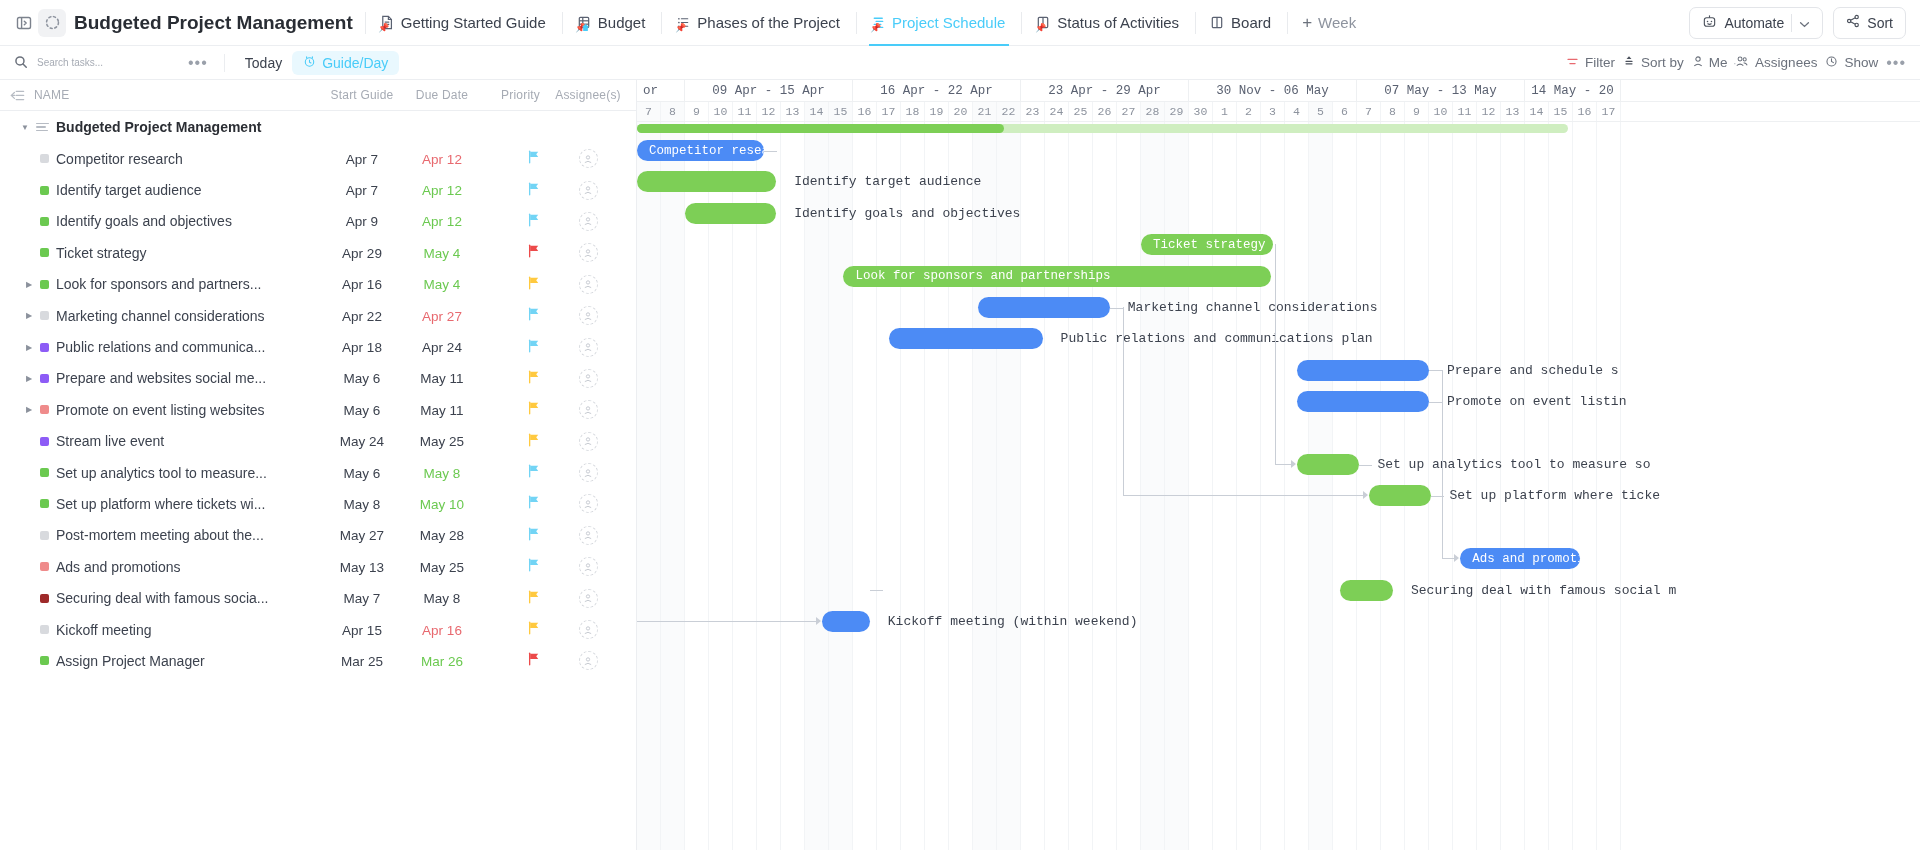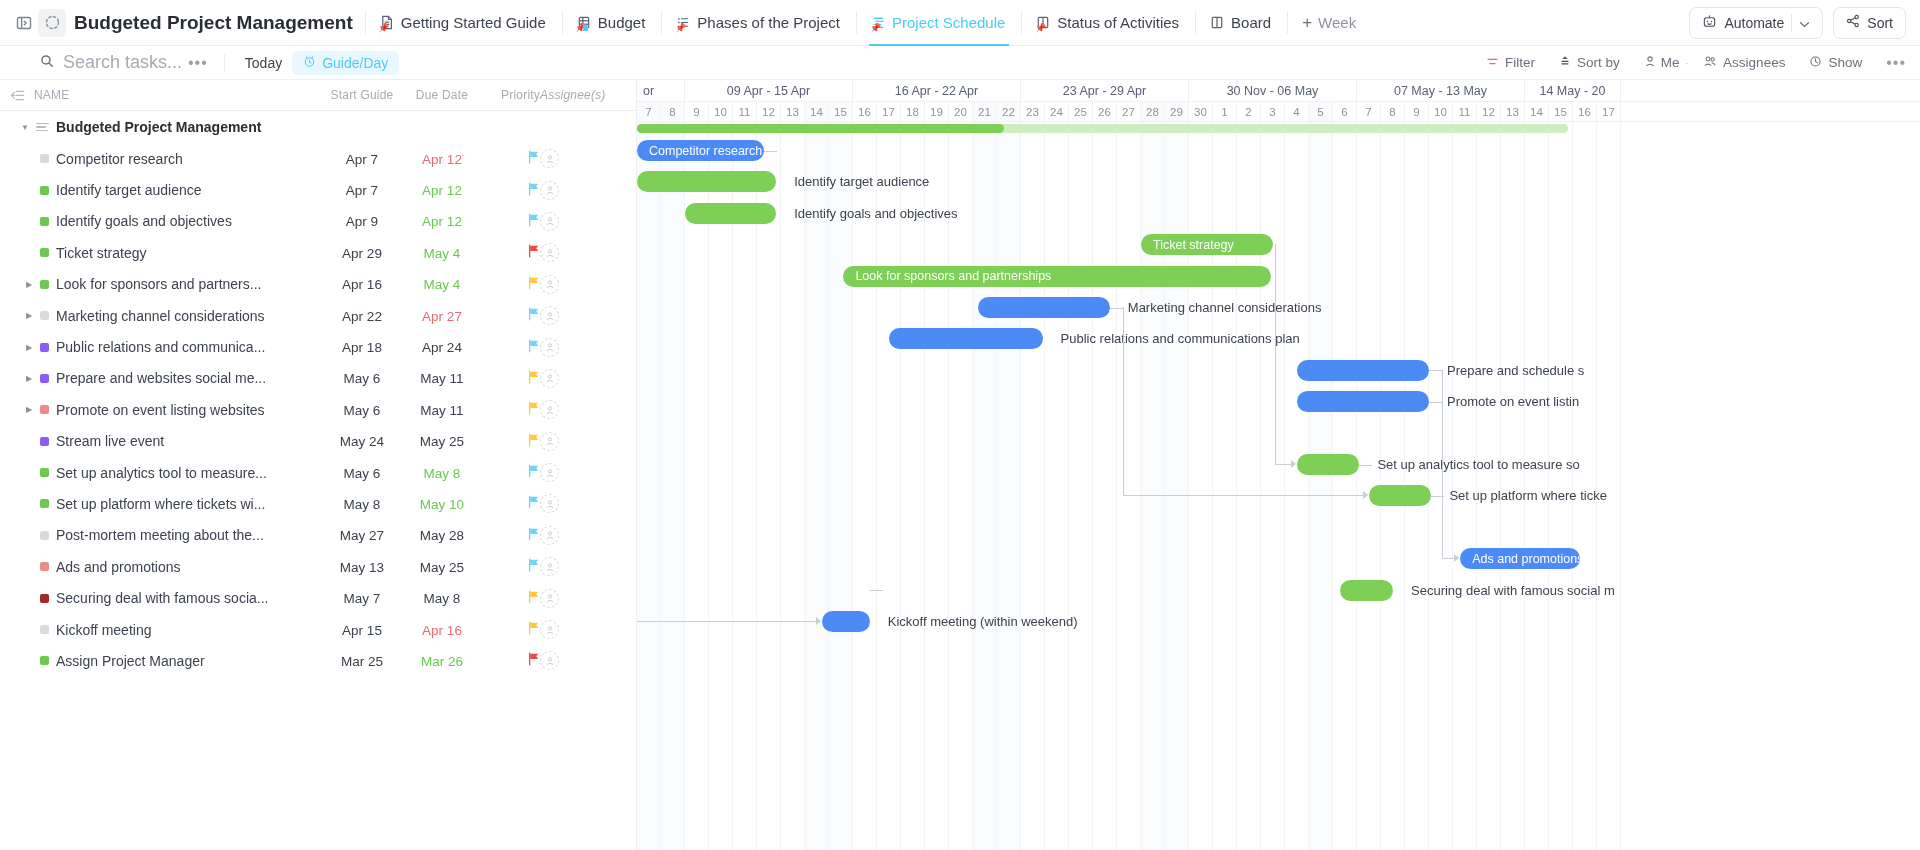--- a/index.html
+++ b/index.html
@@ -63,52 +63,52 @@
   }
   .pillbtn .divider { width: 1px; height: 18px; background: #e3e5e9; }
 
   
   .toolbar {
     height: 34px; display: flex; align-items: center;
     padding: 0 14px 0 14px; border-bottom: 1px solid #eceef1; background: #fff;
   }
   .search {
     display: flex; align-items: center; gap: 9px;
-    font-size: 18px; color: #a6abb4; width: 168px; justify-content: flex-end;
+    font-size: 10px; color: #a6abb4; width: 168px;
   }
   .dots { color: #9aa0aa; font-size: 16px; letter-spacing: 1px; padding: 0 6px; }
   .tb-sep { width: 1px; height: 18px; background: #ebedf0; margin: 0 10px; }
   .today { font-size: 14px; color: #3c424e; padding: 4px 10px; border-radius: 6px; }
   .weekday {
     display: flex; align-items: center; gap: 6px;
     font-size: 14px; color: #49ccf9; background: #e9f8fe;
     padding: 4px 11px; border-radius: 6px;
   }
-  .tb-right { display: flex; align-items: center; gap: 24px; margin-left: auto; text-align: right; }
+  .tb-right { display: flex; align-items: center; gap: 8px; margin-left: auto; text-align: right; }
   .tb-item {
     display: flex; align-items: center; gap: 6px;
     font-size: 13.5px; color: #6b717c; white-space: nowrap;
   }
 
   
   .main { display: flex; height: 770px; position: relative; }
 
   
   .tasklist { width: 637px; flex: none; border-right: 1px solid #eceef1; background: #fff; position: relative; }
   .th {
     height: 31px; display: flex; align-items: center;
     border-bottom: 1px solid #eceef1;
     font-size: 12px; color: #a6abb4; letter-spacing: .2px;
   }
   .th .collapse { width: 34px; display: flex; justify-content: center; color: #b7bcc4; }
   .th .c-name { flex: 1 1 auto; }
   .c-start { width: 80px; text-align: center; flex: none; }
   .c-due   { width: 80px; text-align: center; flex: none; }
   .c-prio  { width: 58px; text-align: right; flex: none; }
-  .c-assign{ width: 96px; text-align: left; flex: none; font-style: italic; }
+  .c-assign{ width: 96px; text-align: center; flex: none; }
 
   .row {
     height: 31.4px; display: flex; align-items: center;
     font-size: 14px; color: #3c424e;
   }
   .row .indent { width: 56px; display: flex; align-items: center; justify-content: flex-end; gap: 6px; padding-right: 7px; flex: none;}
   .row.group .indent { width: 56px; }
   .caret { font-size: 8px; color: #8b919c; width: 10px; text-align: center; }
   .caret.down { color: #8b919c; }
   .caret.blank { visibility: hidden; }
@@ -124,21 +124,21 @@
   .date.red { color: #e8696f; }
   .flag { font-size: 14px; line-height: 1; }
   .avatar-ph {
     width: 19px; height: 19px; border-radius: 50%;
     border: 1px dashed #d5d8dd; color: #c3c7ce;
     display: inline-flex; align-items: center; justify-content: center;
     font-size: 10px;
   }
 
   
-  .gantt { flex: 1 1 auto; position: relative; overflow: hidden; background: #fff; }
+  .gantt { flex: 1 1 auto; position: relative; overflow: hidden; background: #fff; font-family: Liberation Mono, monospace; }
   .g-weeks { height: 22px; display: flex; border-bottom: 1px solid #eef0f2; }
   .g-week {
     display: flex; align-items: center; justify-content: center;
     font-size: 12.5px; color: #5a6171; border-right: 1px solid #eef0f2;
     flex: none; height: 22px;
   }
   .g-days { height: 20px; display: flex; border-bottom: 1px solid #eef0f2; }
   .g-day {
     width: 24px; flex: none; display: flex; align-items: center; justify-content: center;
     font-size: 11.5px; color: #8d939e; border-right: 1px solid #f2f4f6;

